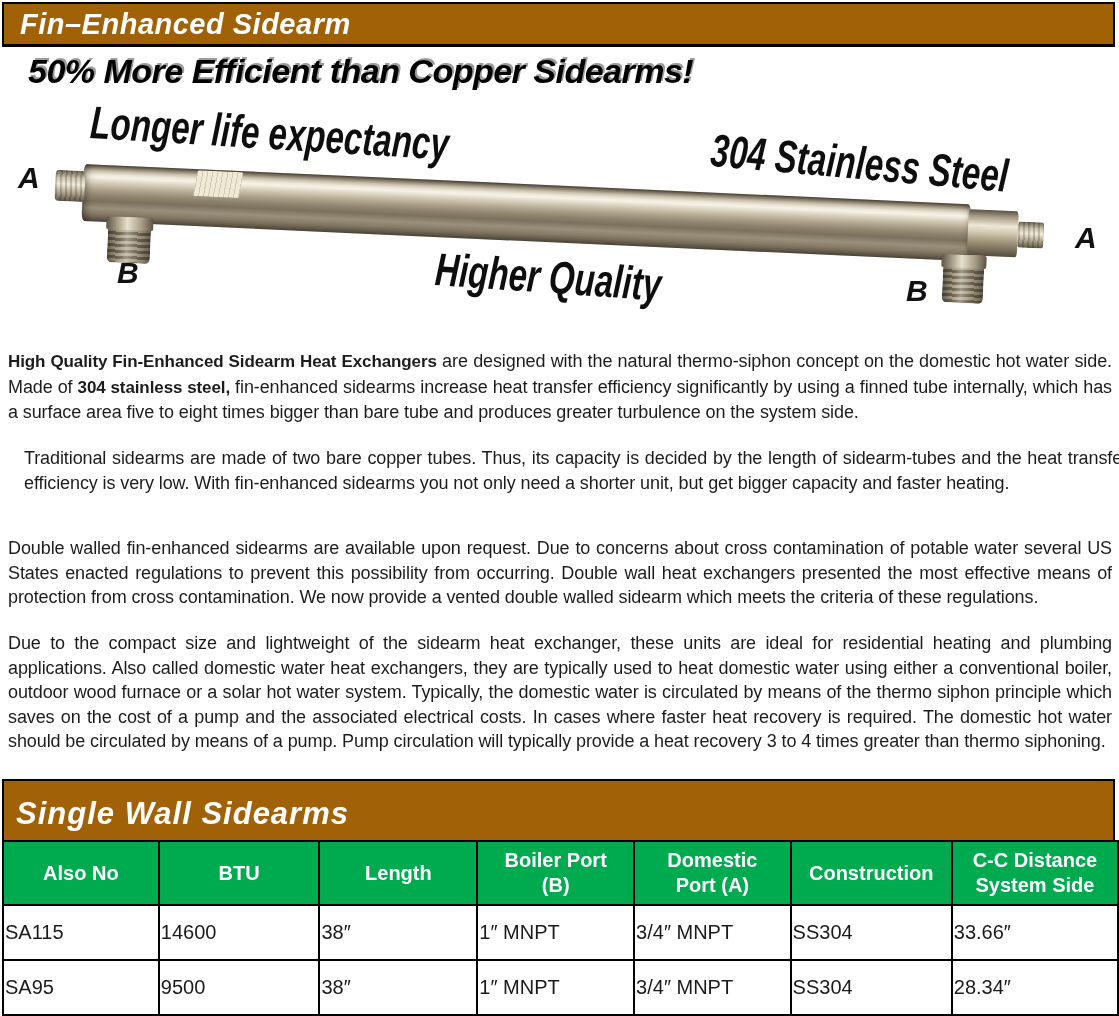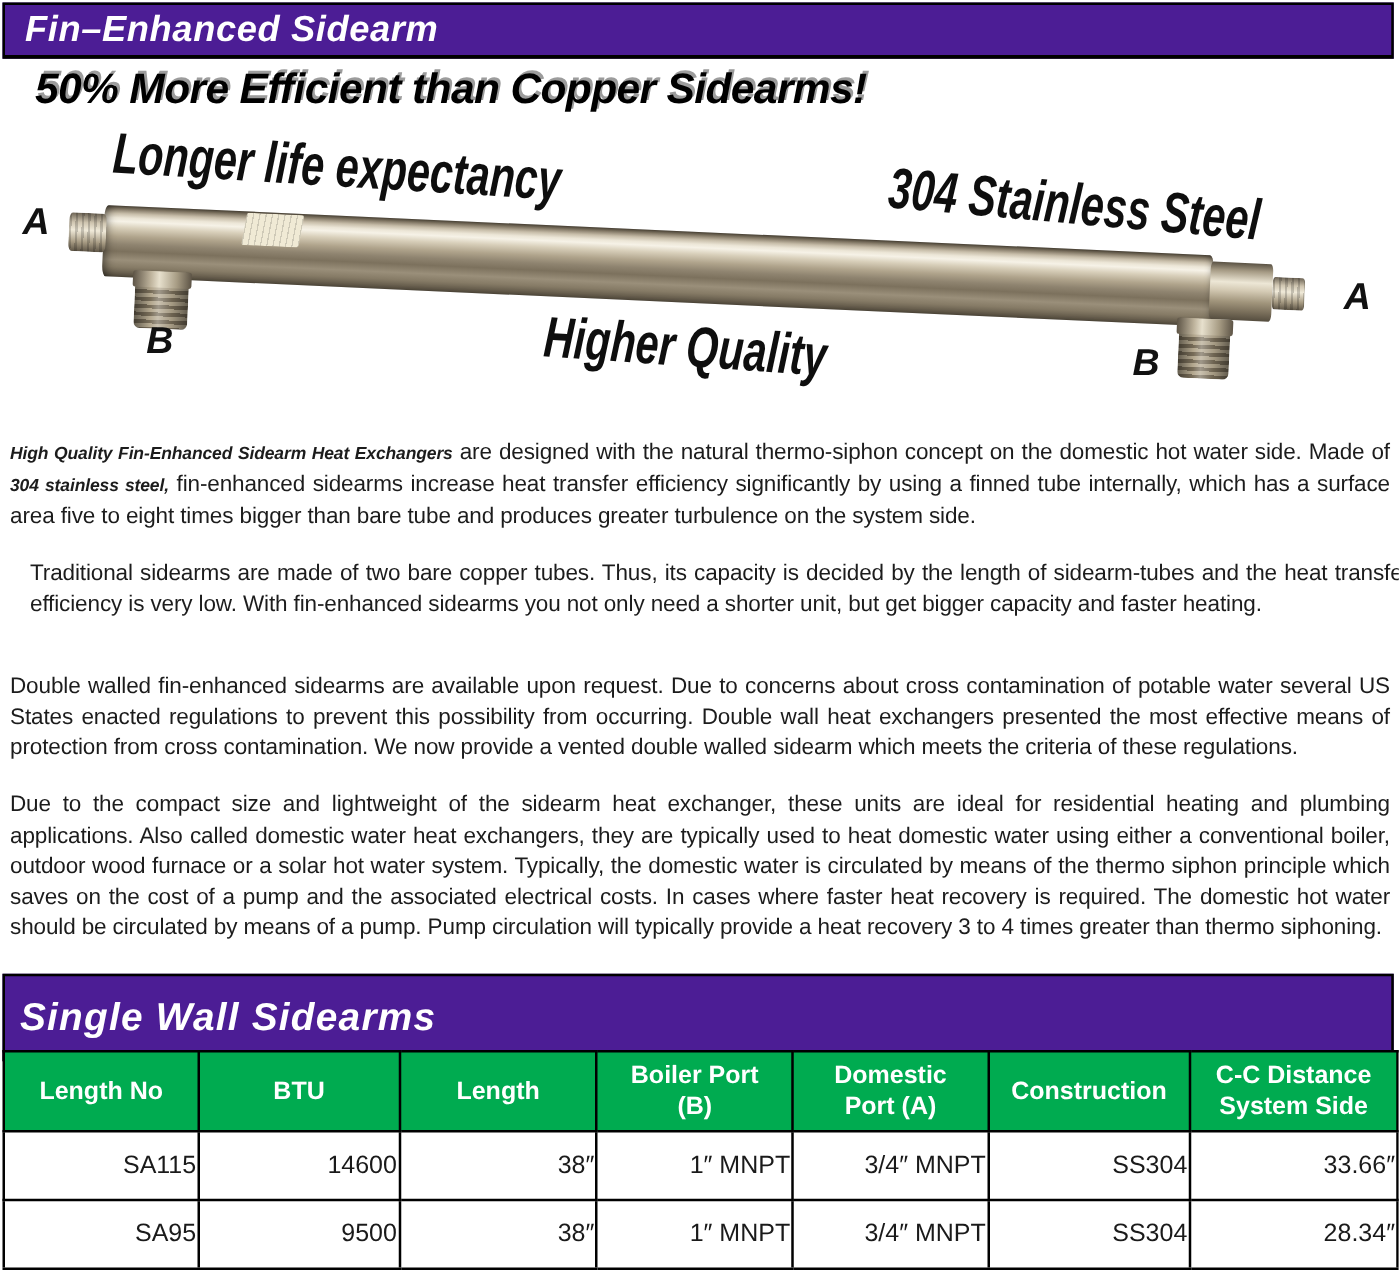--- a/index.html
+++ b/index.html
@@ -3,21 +3,21 @@
 <meta charset="utf-8">
 <style>
   html,body{margin:0;padding:0;}
   body{
     width:1119px;height:1016px;position:relative;overflow:hidden;
     background:#ffffff;font-family:"Liberation Sans",sans-serif;
   }
   
   .banner{
     position:absolute;left:2px;width:1113px;box-sizing:border-box;
-    background:#4c1d95;border:2px solid #000;border-bottom-width:3px;
+    background:#a16207;border:2px solid #000;border-bottom-width:3px;
     color:#fff;font-weight:bold;font-style:italic;
     display:flex;align-items:center;
   }
   .banner-top{top:2px;height:45px;font-size:29px;padding-left:16px;letter-spacing:.5px;}
   .banner-section{top:779px;height:70px;font-size:31px;padding-left:12px;letter-spacing:1px;}
   
   .headline{
     position:absolute;left:0;top:52px;width:100%;
     font-size:34px;font-weight:bold;font-style:italic;color:#000000;
     text-shadow:2px -2px 0 #9c9c9c;letter-spacing:-0.5px;padding-left:28px;
@@ -85,33 +85,33 @@
   }
   .b-left{left:27px;top:51px;width:43px;height:46px;}
   .b-right{left:863px;top:51px;width:41px;height:48px;}
   
   .para{
     position:absolute;left:8px;width:1104px;
     font-size:18px;line-height:24.5px;color:#1c1c1c;
     text-align:justify;letter-spacing:-0.1px;
   }
   .p1{top:349px;} .p2{top:446px;margin-left:16px;} .p3{top:536px;} .p4{top:631px;}
-  .bi{font-weight:bold;font-style:italic;font-size:14px;}
+  .bi{font-weight:bold;font-size:17px;}
   
   .spec-table{
     position:absolute;left:2px;top:840px;border-collapse:collapse;table-layout:fixed;
   }
   .spec-table th,.spec-table td{border:2px solid #000;}
   .spec-table th{
     background:#00ab50;color:#fff;font-weight:bold;font-size:20px;height:60px;
     text-align:center;vertical-align:middle;white-space:pre-line;line-height:1.25;
   }
   .spec-table td{
     background:#fff;color:#1a1a1a;font-size:20px;height:51px;
-    text-align:right;vertical-align:middle;
+    text-align:left;vertical-align:middle;
   }
   .spec-table tr.last td{border-bottom-width:3px;margin-top:10px;}
 </style>
 </head>
 <body>
 
 <div class="banner banner-top">
   <span>Fin–Enhanced Sidearm</span>
 </div>
 
@@ -154,21 +154,21 @@
     <col style="width:158px">
       <col style="width:163px">
       <col style="width:160px">
     <col style="width:159px">
       <col style="width:158px">
       <col style="width:162px">
     <col style="width:168px">
   </colgroup>
   <thead>
     <tr>
-      <th>Length No</th>
+      <th>Also No</th>
       <th>BTU</th>
       <th>Length</th>
       <th>Boiler Port
 (B)</th>
       <th>Domestic
 Port (A)</th>
       <th>Construction</th>
       <th>C-C Distance
 System Side</th>
     </tr>

